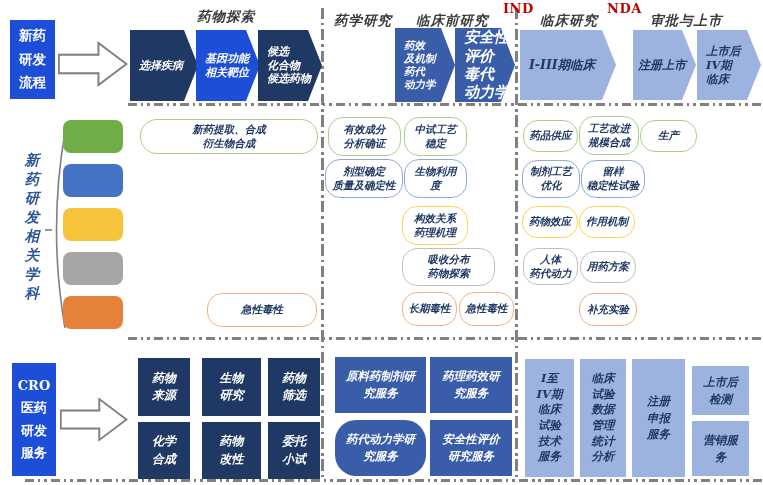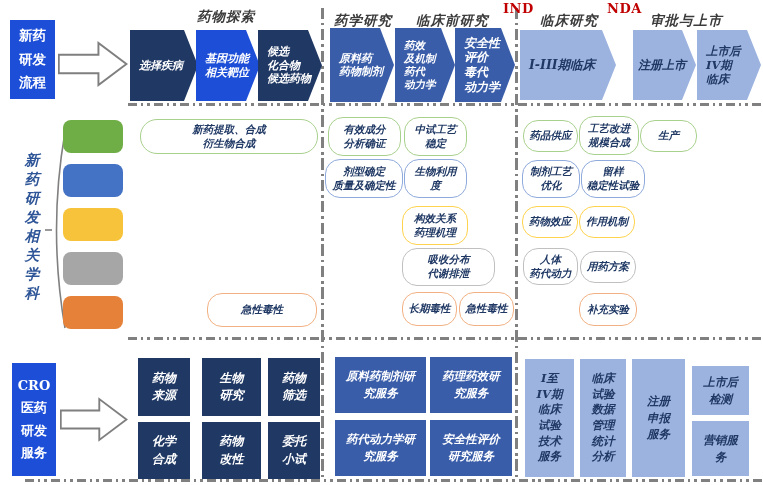--- a/index.html
+++ b/index.html
@@ -67,27 +67,25 @@
   <div class="abs milestone" style="left:607px;top:1px;">NDA</div>
   <div class="abs phase-h" style="left:650px;top:12px;">审批与上市</div>
 
   <div class="abs chev" style="left:130px;top:30px;width:68px;height:71px;background:#203864;color:#fff;">选择疾病</div>
   <div class="abs chev" style="left:196px;top:30px;width:64px;height:71px;background:#1d4ed8;color:#fff;">基因功能
 相关靶位</div>
   <div class="abs chev" style="left:258px;top:30px;width:64px;height:71px;background:#203864;color:#fff;">候选
 化合物
 候选药物</div>
 
-  <div class="abs chev" style="left:330px;top:28px;width:64px;height:74px;background:#3A5DA9;color:#fff;">原料药
-药物制剂</div>
   <div class="abs chev" style="left:395px;top:28px;width:60px;height:74px;background:#3A5DA9;color:#fff;font-size:10.5px;">药效
 及机制
 药代
 动力学</div>
-  <div class="abs chev" style="left:455px;top:28px;width:60px;height:74px;background:#3A5DA9;color:#fff;font-size:12px;">安全性
+  <div class="abs chev" style="left:455px;top:28px;width:60px;height:74px;background:#3A5DA9;color:#fff;font-size:15px;">安全性
 评价
 毒代
 动力学</div>
 
   <div class="abs chev" style="left:520px;top:30px;width:96px;height:70px;background:#9DB3DF;color:#1F3864;font-size:12.5px;">I-III期临床</div>
   <div class="abs chev" style="left:633px;top:30px;width:63px;height:70px;background:#9DB3DF;color:#1F3864;font-size:12px;padding-left:5px;">注册上市</div>
   <div class="abs chev" style="left:697px;top:30px;width:64px;height:70px;background:#9DB3DF;color:#1F3864;font-size:11.5px;">上市后
 IV期
 临床</div>
 
@@ -120,21 +118,21 @@
 分析确证</div>
   <div class="abs obox" style="left:404px;top:117px;width:63px;height:39px;border-color:#A9D18E;">中试工艺
 稳定</div>
   <div class="abs obox" style="left:325px;top:159px;width:78px;height:39px;border-color:#8FAADC;">剂型确定
 质量及确定性</div>
   <div class="abs obox" style="left:404px;top:159px;width:63px;height:39px;border-color:#8FAADC;">生物利用
 度</div>
   <div class="abs obox" style="left:402px;top:206px;width:66px;height:39px;border-color:#FFD34D;">构效关系
 药理机理</div>
   <div class="abs obox" style="left:402px;top:248px;width:93px;height:38px;border-color:#C0C0C0;">吸收分布
-代谢排泄</div>
+药物探索</div>
   <div class="abs obox" style="left:402px;top:292px;width:55px;height:34px;border-color:#F2B183;">长期毒性</div>
   <div class="abs obox" style="left:459px;top:292px;width:55px;height:34px;border-color:#F2B183;">急性毒性</div>
 
   <div class="abs obox" style="left:579px;top:116px;width:60px;height:39px;border-color:#A9D18E;">工艺改进
 规模合成</div>
   <div class="abs obox" style="left:523px;top:120px;width:55px;height:32px;border-color:#A9D18E;">药品供应</div>
   <div class="abs obox" style="left:640px;top:120px;width:57px;height:32px;border-color:#A9D18E;">生产</div>
   <div class="abs obox" style="left:522px;top:160px;width:58px;height:38px;border-color:#8FAADC;text-align:center;">制剂工艺
 优化</div>
   <div class="abs obox" style="left:581px;top:160px;width:64px;height:38px;border-color:#8FAADC;">留样
@@ -167,21 +165,21 @@
 合成</div>
   <div class="abs sq dark" style="left:202px;top:422px;width:59px;height:57px;">药物
 改性</div>
   <div class="abs sq dark" style="left:268px;top:422px;width:52px;height:57px;">委托
 小试</div>
 
   <div class="abs sq mid" style="left:335px;top:357px;width:91px;height:56px;">原料药制剂研
 究服务</div>
   <div class="abs sq mid" style="left:430px;top:357px;width:82px;height:56px;">药理药效研
 究服务</div>
-  <div class="abs sq mid" style="left:335px;top:420px;width:91px;height:56px;">药代动力学研
+  <div class="abs sq mid" style="left:335px;top:420px;width:91px;height:56px;border-radius:21px;">药代动力学研
 究服务</div>
   <div class="abs sq mid" style="left:430px;top:420px;width:82px;height:56px;">安全性评价
 研究服务</div>
 
   <div class="abs sq light" style="left:525px;top:359px;width:49px;height:118px;line-height:1.35;">I至
 IV期
 临床
 试验
 技术
 服务</div>

